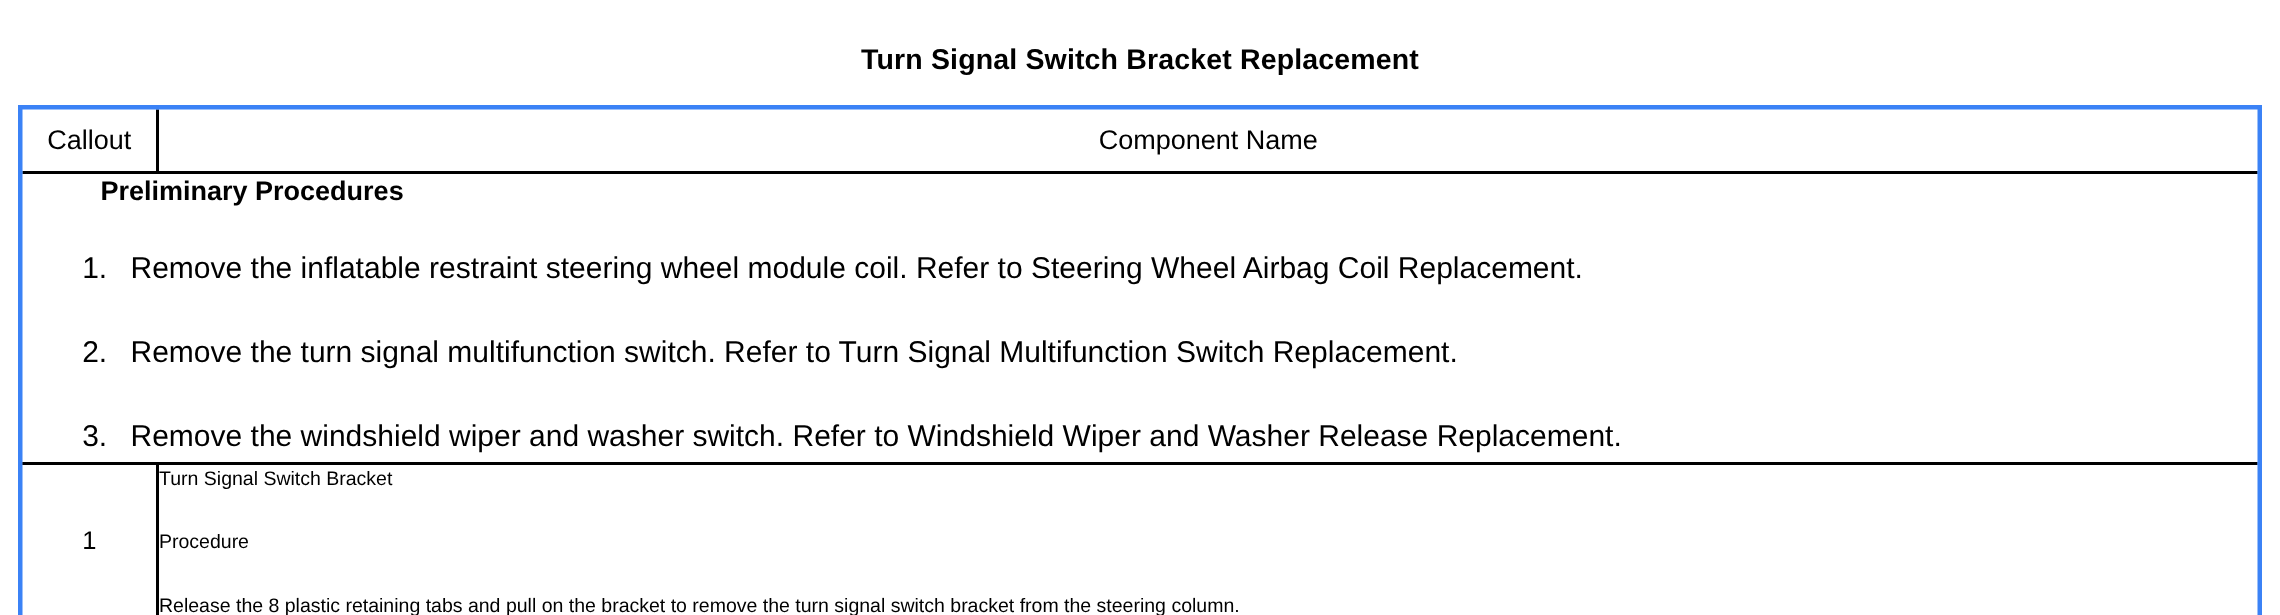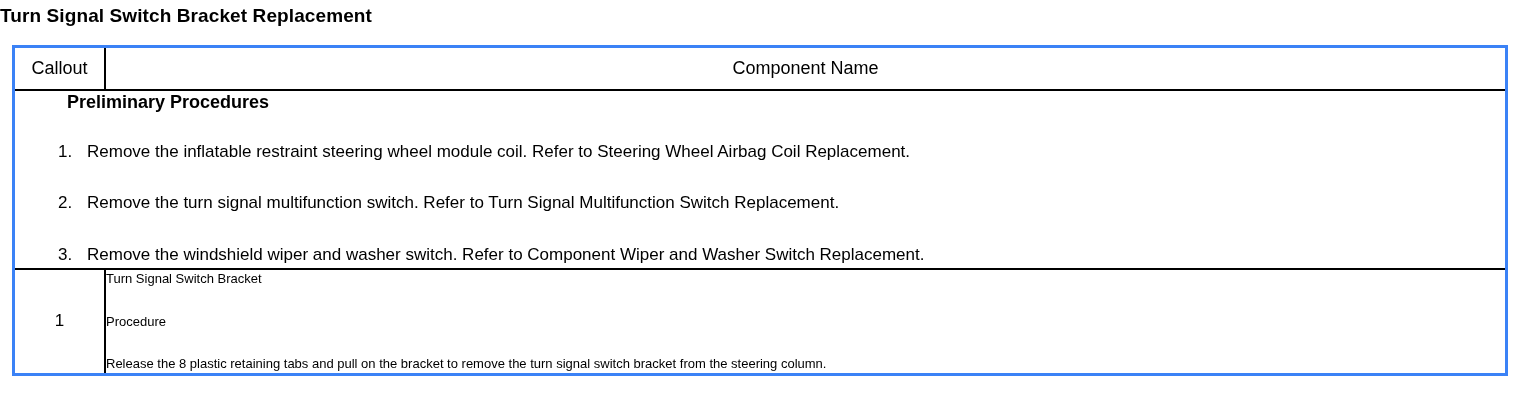--- a/index.html
+++ b/index.html
@@ -17,27 +17,29 @@
   }
 
   .page {
     position: relative;
     width: 1520px;
     height: 410px;
     box-sizing: border-box;
   }
 
   .doc-title {
+    text-align: center;
     font-size: 19px;
     font-weight: bold;
     line-height: 1;
     padding-top: 6px;
     padding-bottom: 0;
     letter-spacing: 0.1px;
     color: #000;
+    margin-top: 25px;
   }
 
   .table-wrap {
     position: absolute;
     left: 12px;
     top: 45px;
     width: 1496px;
   }
 
   table.proc {
@@ -83,21 +85,21 @@
     margin: 0 0 4px 52px;
     line-height: 1.25;
   }
   ol.prelim-list {
     margin: 20px 0 0 0;
     padding: 0 0 0 62px;
     list-style-position: outside;
     list-style-type: decimal;
   }
   ol.prelim-list li {
-    font-size: 17px;
+    font-size: 20px;
     line-height: 1.62;
     padding-left: 10px;
     white-space: nowrap;
     margin-top: 24px;
   }
 
   
   .callout-num {
     width: 89px;
     text-align: center;
@@ -136,21 +138,21 @@
         </tr>
       </thead>
       <tbody>
 
         <tr>
           <td class="prelim-cell" colspan="2">
             <div class="prelim-heading">Preliminary Procedures</div>
             <ol class="prelim-list">
               <li>Remove the inflatable restraint steering wheel module coil. Refer to Steering Wheel Airbag Coil Replacement.</li>
               <li>Remove the turn signal multifunction switch. Refer to Turn Signal Multifunction Switch Replacement.</li>
-              <li>Remove the windshield wiper and washer switch. Refer to Component Wiper and Washer Switch Replacement.</li>
+              <li>Remove the windshield wiper and washer switch. Refer to Windshield Wiper and Washer Release Replacement.</li>
             </ol>
           </td>
         </tr>
 
         <tr>
           <td class="callout-num">1</td>
           <td class="component-cell">
             <div class="comp-line">Turn Signal Switch Bracket</div>
             <div class="comp-gap"></div>
             <div class="comp-line bold">Procedure</div>

